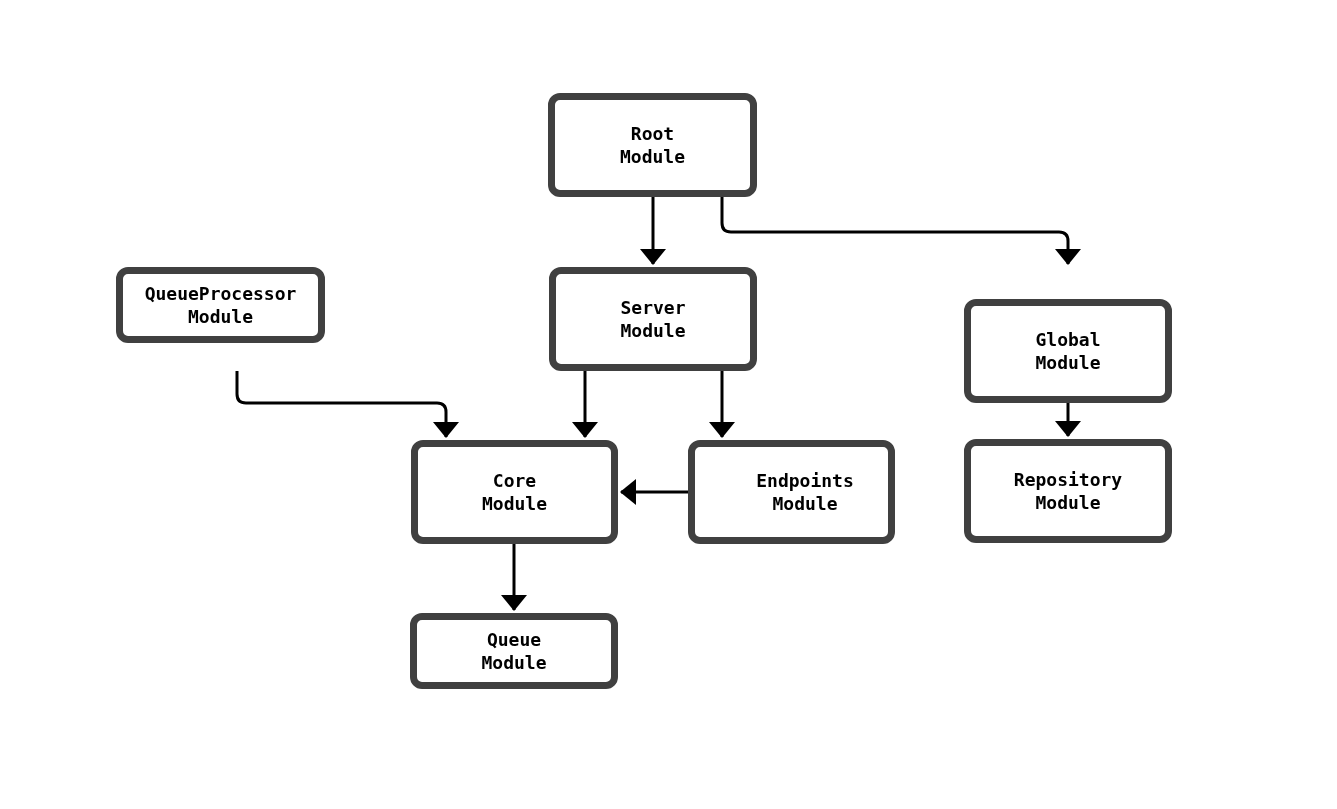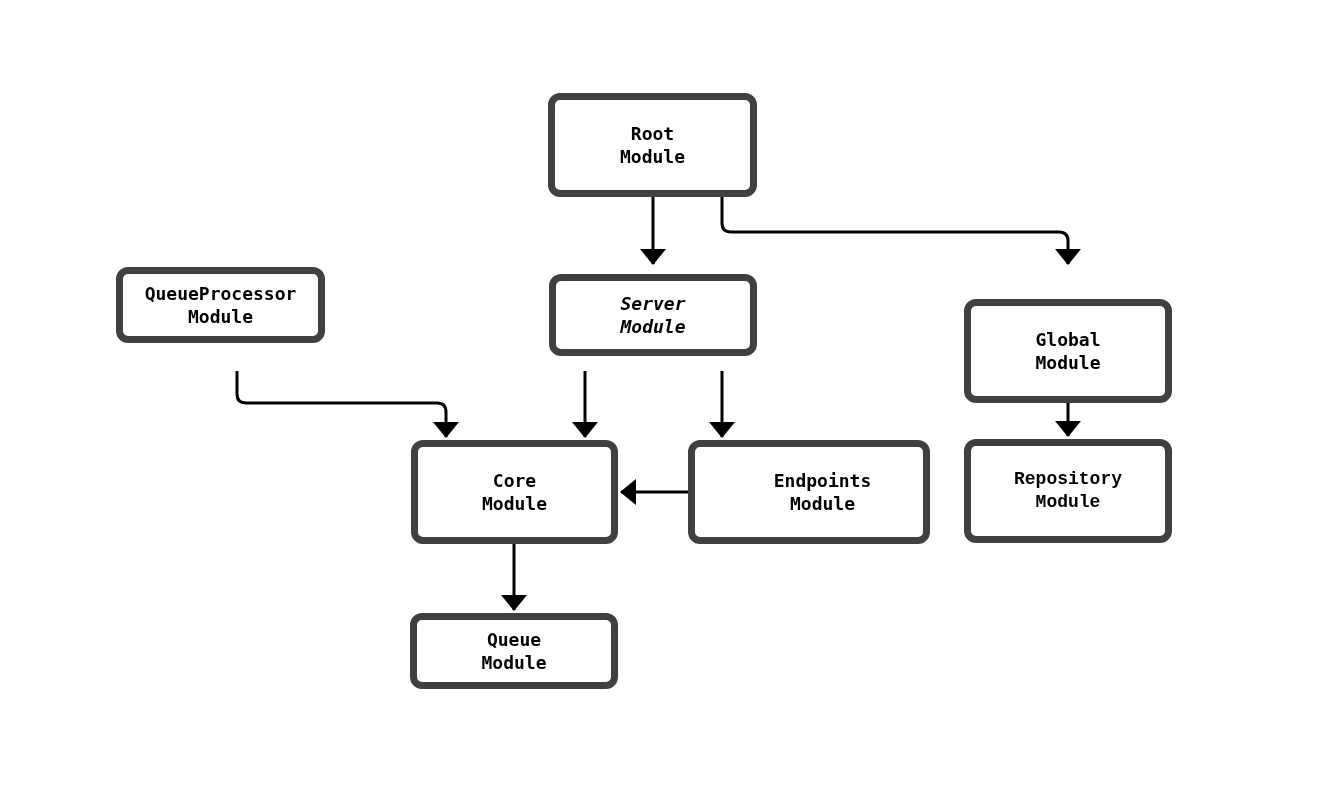--- a/index.html
+++ b/index.html
@@ -70,37 +70,37 @@
   </svg>
   <div id="nodes">
       <div class="node" style="left: 548px; top: 93px; width: 209px; height: 104px;">
         <span class="node-label">Root
 Module</span>
       </div>
       <div class="node" style="left: 116px; top: 267px; width: 209px; height: 76px;">
         <span class="node-label">QueueProcessor
 Module</span>
       </div>
-      <div class="node" style="left: 549px; top: 274px; width: 208px; height: 82px; font-style: italic;">
+      <div class="node" style="left: 549px; top: 267px; width: 208px; height: 104px;">
         <span class="node-label">Server
 Module</span>
       </div>
       <div class="node" style="left: 964px; top: 267px; width: 208px; height: 104px; margin-top: 32px;">
         <span class="node-label">Global
 Module</span>
       </div>
       <div class="node" style="left: 411px; top: 440px; width: 207px; height: 104px;">
         <span class="node-label">Core
 Module</span>
       </div>
-      <div class="node" style="left: 688px; top: 440px; width: 242px; height: 104px; padding-left: 27px;">
+      <div class="node" style="left: 688px; top: 440px; width: 207px; height: 104px; padding-left: 27px;">
         <span class="node-label">Endpoints
 Module</span>
       </div>
-      <div class="node" style="left: 964px; top: 439px; width: 208px; height: 104px; font-family: Liberation Mono, monospace;">
+      <div class="node" style="left: 964px; top: 439px; width: 208px; height: 104px;">
         <span class="node-label">Repository
 Module</span>
       </div>
       <div class="node" style="left: 410px; top: 613px; width: 208px; height: 76px;">
         <span class="node-label">Queue
 Module</span>
       </div>
     </div>
 </div>
 

